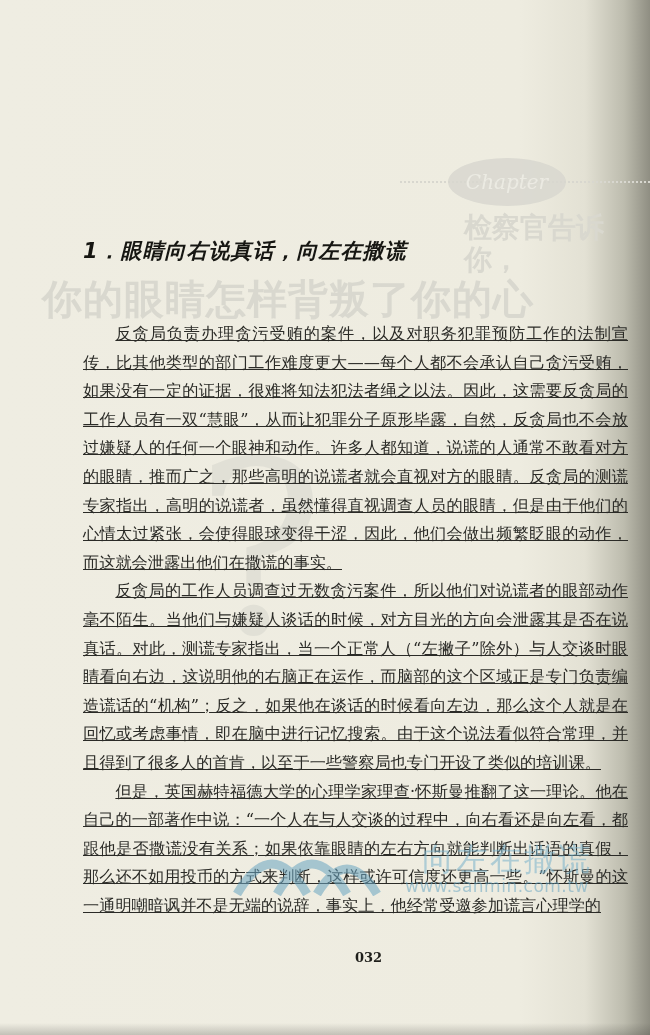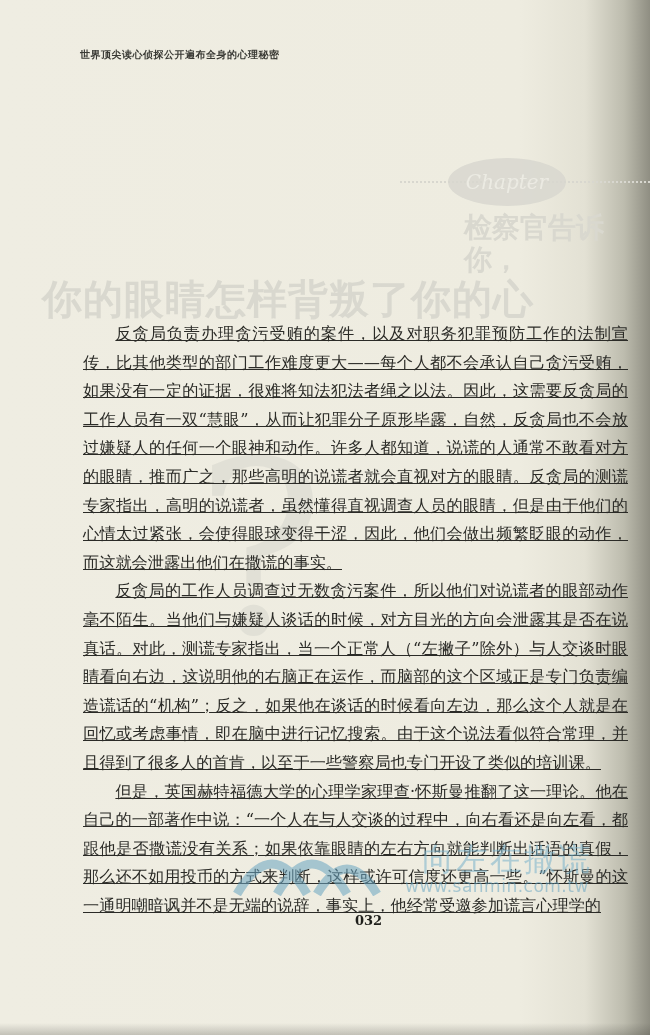--- a/index.html
+++ b/index.html
@@ -69,21 +69,21 @@
     }
     .sanmin-name {
       position: absolute; left: 190px; top: -4px;
       font-family: "DejaVu Serif", serif; font-size: 32px; color: #7ab3cc; letter-spacing: 2px; white-space: nowrap;
     }
     .sanmin-url {
       position: absolute; left: 173px; top: 34px;
       font-family: "DejaVu Sans", sans-serif; font-size: 17px; color: #6aa6c2; letter-spacing: 0.5px;
     }
     .page-number {
-      position: absolute; left: 355px; top: 913px;
+      position: absolute; left: 355px; top: 950px;
       font-family: "DejaVu Serif", serif; font-weight: bold; font-size: 13px; color: #1e1e1a;
     }
   </style>
 </head>
 <body>
 
 <div class="page">
 
   <div class="chapter-dots"></div>
   <div class="chapter-oval">
@@ -91,23 +91,23 @@
   </div>
 
   <div class="bg-headline">
     <div class="l1">检察官告诉你，</div>
     <div class="l2">你的眼睛怎样背叛了你的心</div>
   </div>
 
   <div class="bg-question">?</div>
 
   <div class="running-head">
-    <div class="book-subtitle">世界顶尖读心侦探公开遍布全身的心理秘密</div>
   </div>
 
+  <div class="section-heading">1．眼睛向右说真话，向左在撒谎</div>
 
   <div class="body-text">
     <p>反贪局负责办理贪污受贿的案件，以及对职务犯罪预防工作的法制宣传，比其他类型的部门工作难度更大——每个人都不会承认自己贪污受贿，如果没有一定的证据，很难将知法犯法者绳之以法。因此，这需要反贪局的工作人员有一双“慧眼”，从而让犯罪分子原形毕露，自然，反贪局也不会放过嫌疑人的任何一个眼神和动作。许多人都知道，说谎的人通常不敢看对方的眼睛，推而广之，那些高明的说谎者就会直视对方的眼睛。反贪局的测谎专家指出，高明的说谎者，虽然懂得直视调查人员的眼睛，但是由于他们的心情太过紧张，会使得眼球变得干涩，因此，他们会做出频繁眨眼的动作，而这就会泄露出他们在撒谎的事实。</p>
     <p>反贪局的工作人员调查过无数贪污案件，所以他们对说谎者的眼部动作毫不陌生。当他们与嫌疑人谈话的时候，对方目光的方向会泄露其是否在说真话。对此，测谎专家指出，当一个正常人（“左撇子”除外）与人交谈时眼睛看向右边，这说明他的右脑正在运作，而脑部的这个区域正是专门负责编造谎话的“机构”；反之，如果他在谈话的时候看向左边，那么这个人就是在回忆或考虑事情，即在脑中进行记忆搜索。由于这个说法看似符合常理，并且得到了很多人的首肯，以至于一些警察局也专门开设了类似的培训课。</p>
     <p>但是，英国赫特福德大学的心理学家理查·怀斯曼推翻了这一理论。他在自己的一部著作中说：“一个人在与人交谈的过程中，向右看还是向左看，都跟他是否撒谎没有关系；如果依靠眼睛的左右方向就能判断出话语的真假，那么还不如用投币的方式来判断，这样或许可信度还更高一些。”怀斯曼的这一通明嘲暗讽并不是无端的说辞，事实上，他经常受邀参加谎言心理学的</p>
   </div>
 
   <div class="sanmin-watermark">
     <svg class="sanmin-logo" viewBox="0 0 150 52">
       <path d="M5 50 Q 40 -10 75 50" fill="none" stroke="#6aa6c2" stroke-width="9"></path>

